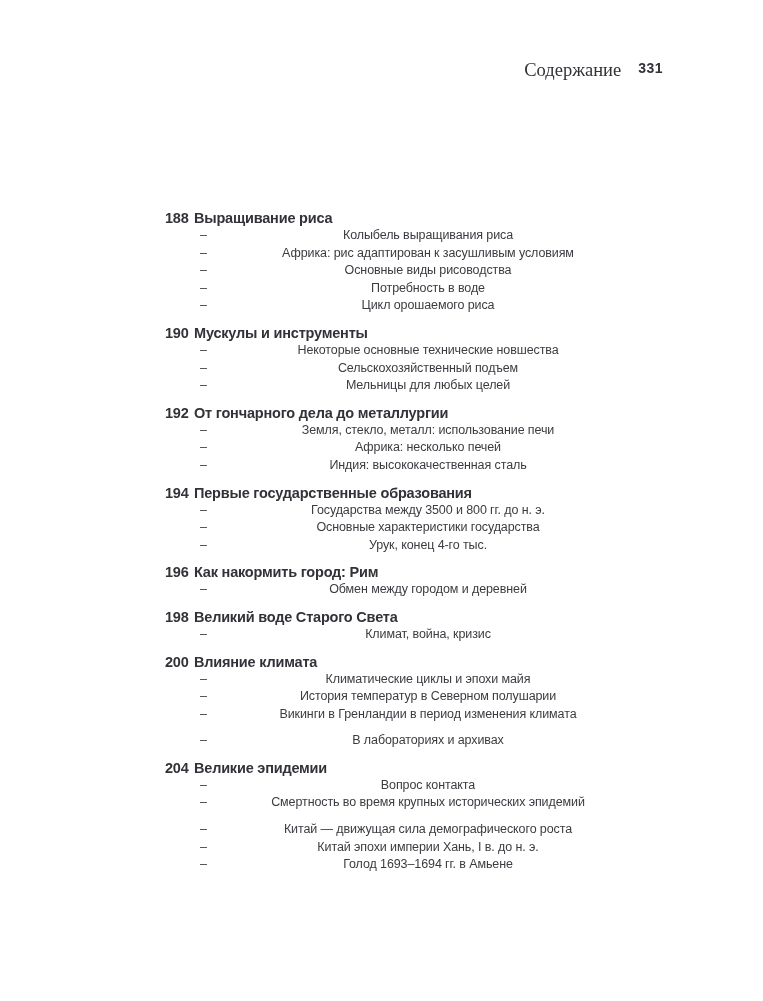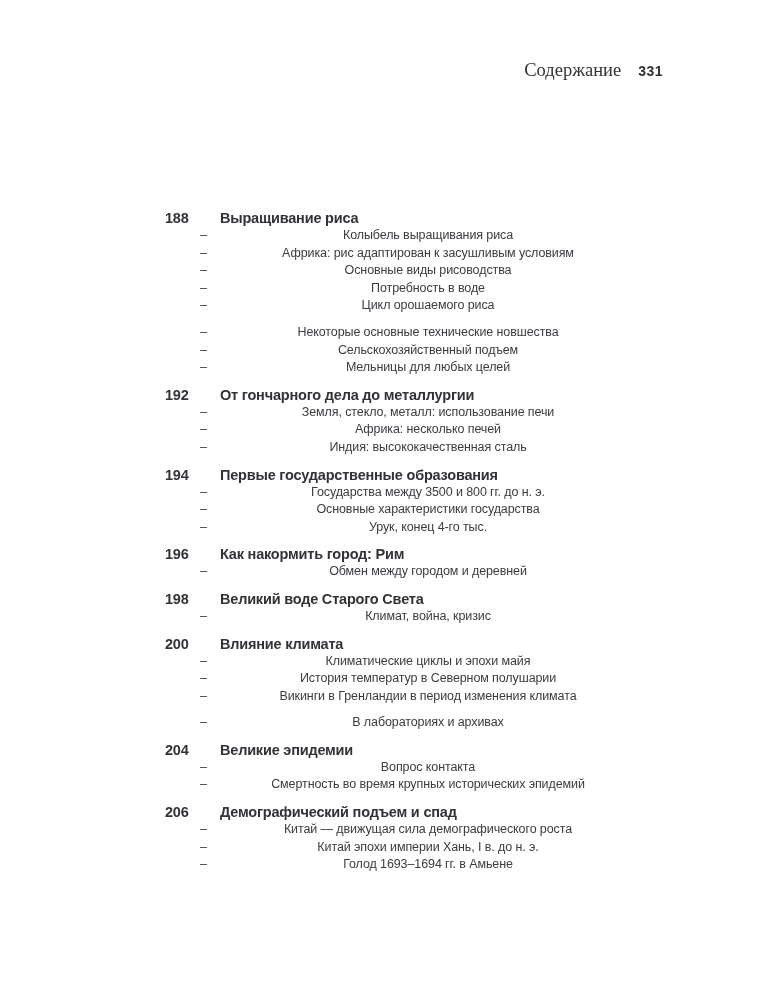--- a/index.html
+++ b/index.html
@@ -12,21 +12,21 @@
     background: var(--background, #ffffff);
     position: relative;
     font-family: "Liberation Sans", sans-serif;
     overflow: hidden;
   }
   .page-header {
     position: absolute;
     top: 60px;
     right: 100px;
     display: flex;
-    align-items: center;
+    align-items: flex-start;
     gap: 17px;
   }
   .header-title {
     font-family: "Liberation Serif", serif;
     font-size: 18.5px;
     color: var(--text, #323238);
   }
   .header-page-num {
     font-weight: bold;
     font-size: 14px;
@@ -64,21 +64,20 @@
     font-size: 14px;
     line-height: 18px;
     color: var(--text, #323238);
   }
   .title {
     font-weight: bold;
     font-size: 14.5px;
     line-height: 18px;
     letter-spacing: -0.2px;
     color: var(--text, #323238);
-    margin-left: 26px;
   }
   .subs {
     list-style: none;
     margin: 0;
     padding: 0 0 0 35px;
   }
   .sub {
     display: flex;
     font-size: 12.5px;
     line-height: 17.6px;
@@ -134,20 +133,27 @@
   </li>
 
   <li class="sub">
     <span class="dash">–</span>
     <span class="sub-text">Цикл орошаемого риса</span>
   </li>
 </ul>
   </section>
 
   <section class="toc-section">
+    <div class="head">
+      <span class="num">190</span>
+      <div class="head-text">
+
+        <div class="title">Мускулы и инструменты</div>
+      </div>
+    </div>
     <ul class="subs">
   <li class="sub">
     <span class="dash">–</span>
     <span class="sub-text">Некоторые основные технические новшества</span>
   </li>
 
   <li class="sub">
     <span class="dash">–</span>
     <span class="sub-text">Сельскохозяйственный подъем</span>
   </li>
@@ -293,27 +299,20 @@
   </li>
 
   <li class="sub">
     <span class="dash">–</span>
     <span class="sub-text">Смертность во время крупных исторических эпидемий</span>
   </li>
 </ul>
   </section>
 
   <section class="toc-section">
-    <div class="head">
-      <span class="num">206</span>
-      <div class="head-text">
-
-        <div class="title">Демографический подъем и спад</div>
-      </div>
-    </div>
     <ul class="subs">
   <li class="sub">
     <span class="dash">–</span>
     <span class="sub-text">Китай — движущая сила демографического роста</span>
   </li>
 
   <li class="sub">
     <span class="dash">–</span>
     <span class="sub-text">Китай эпохи империи Хань, I в. до н. э.</span>
   </li>

